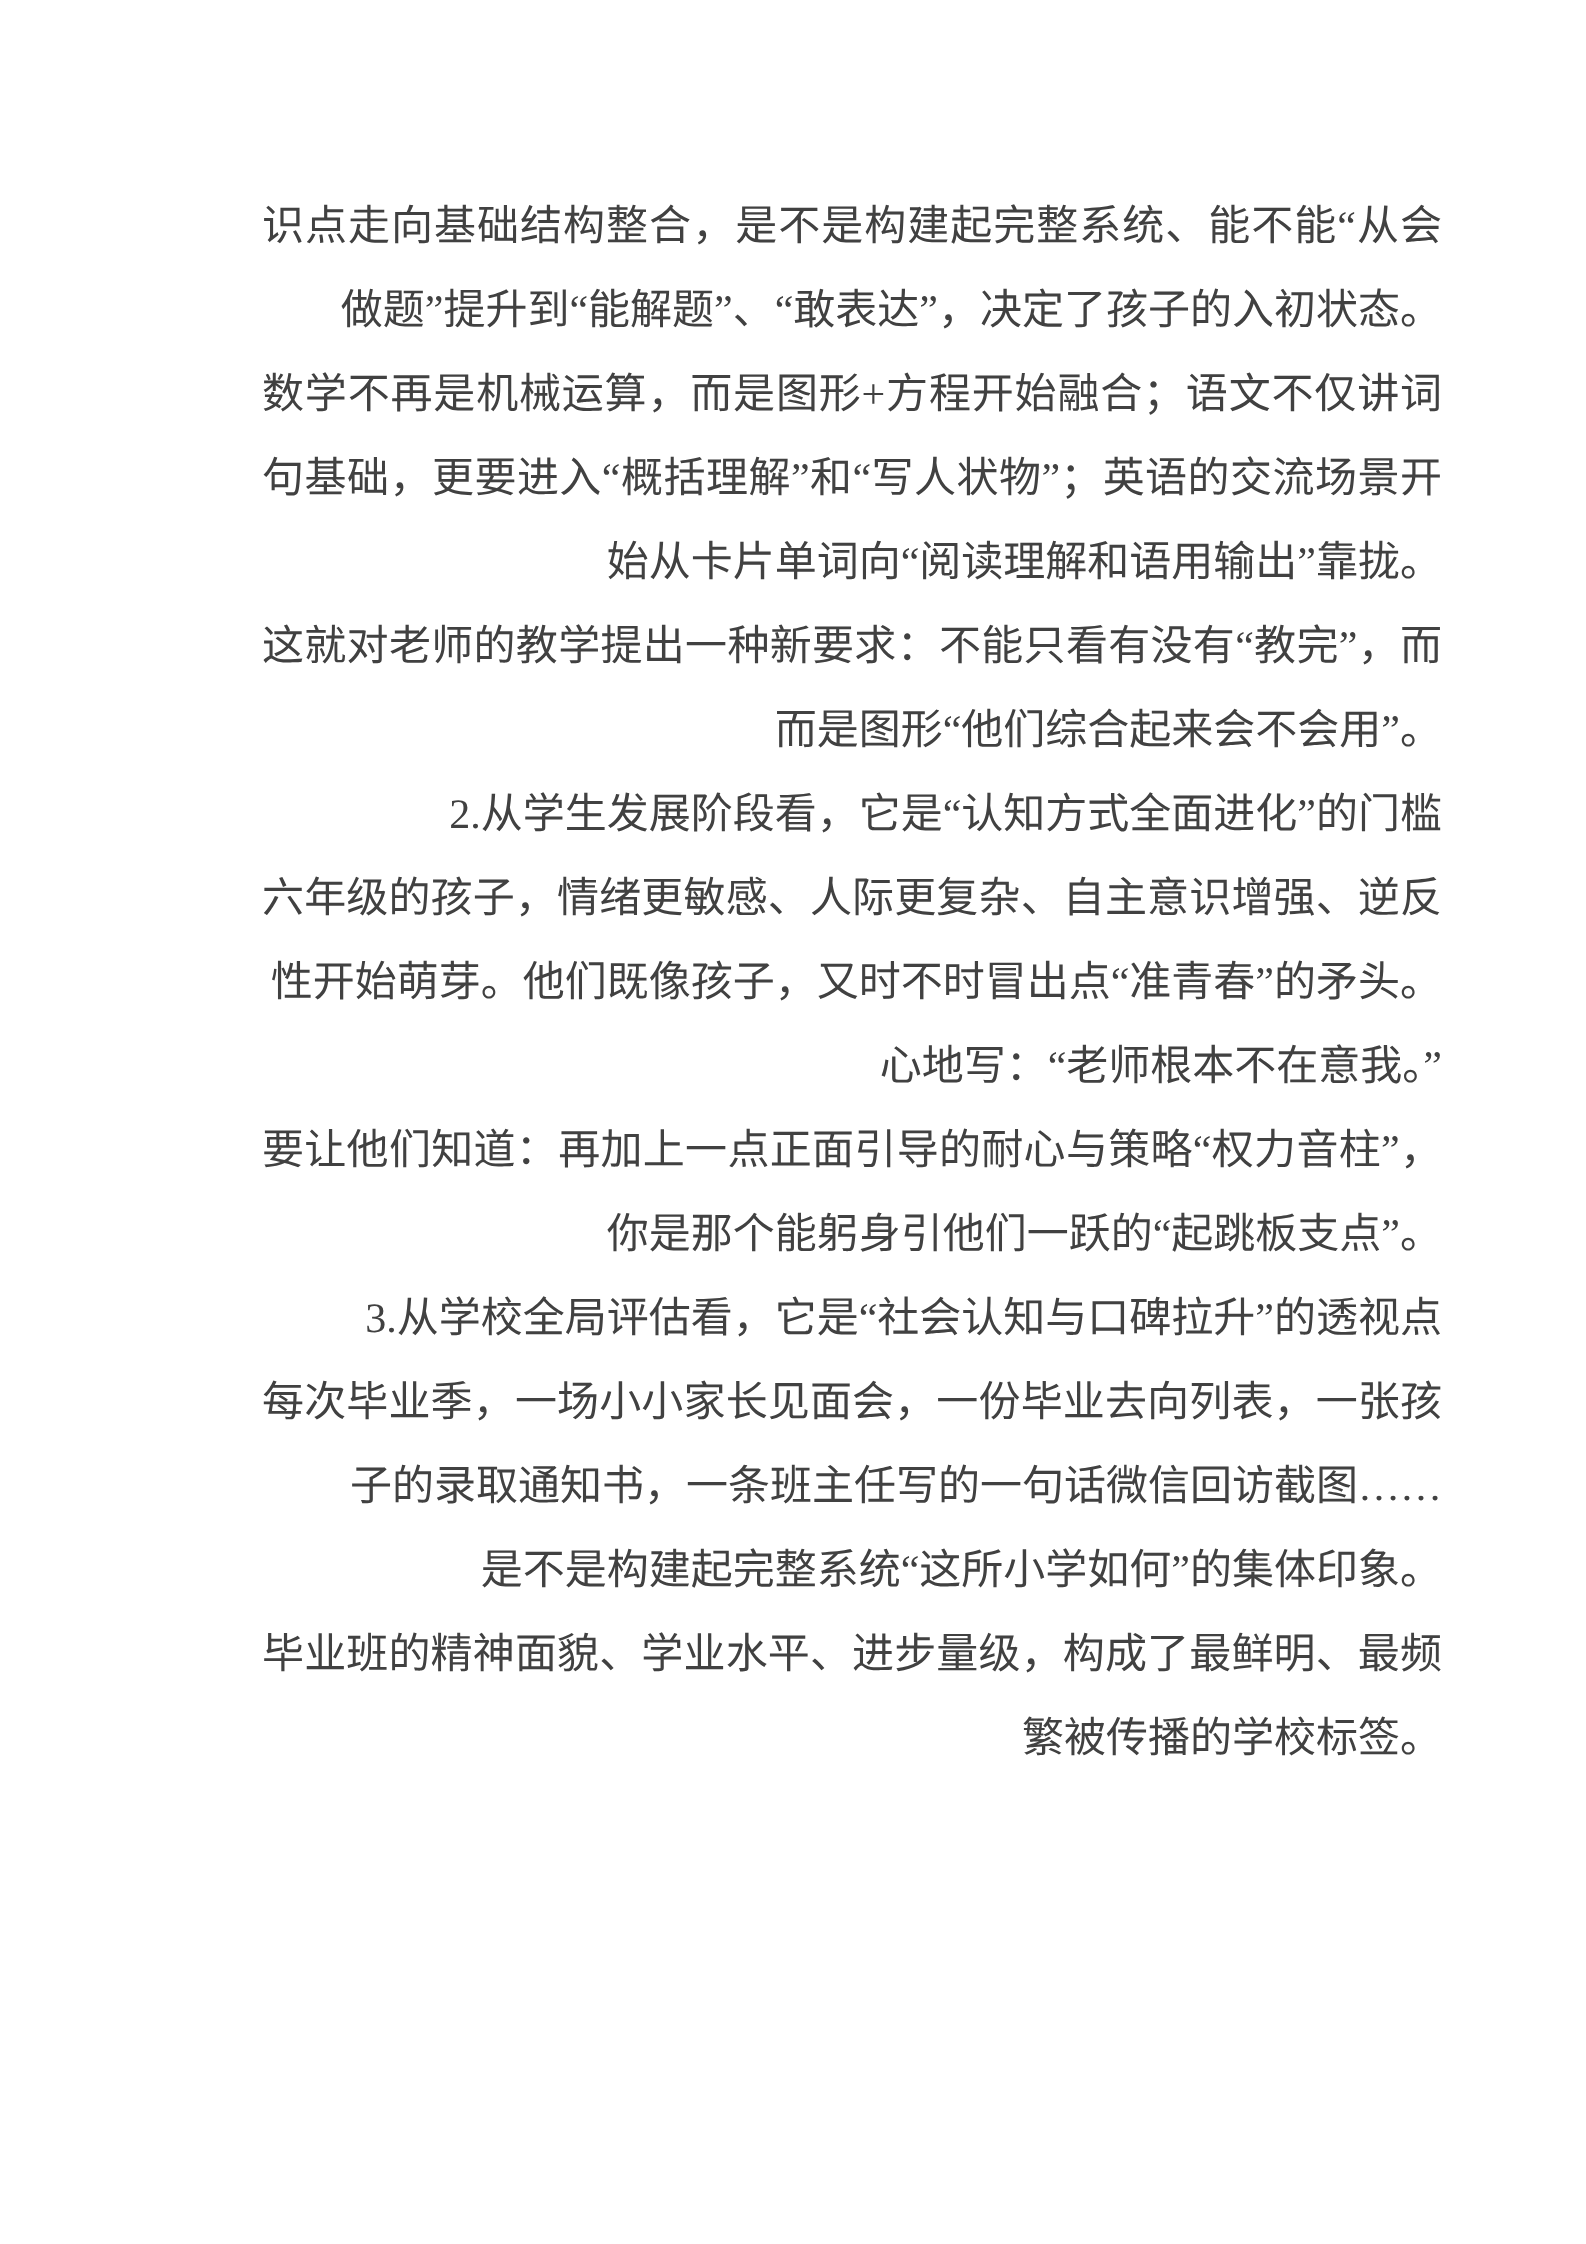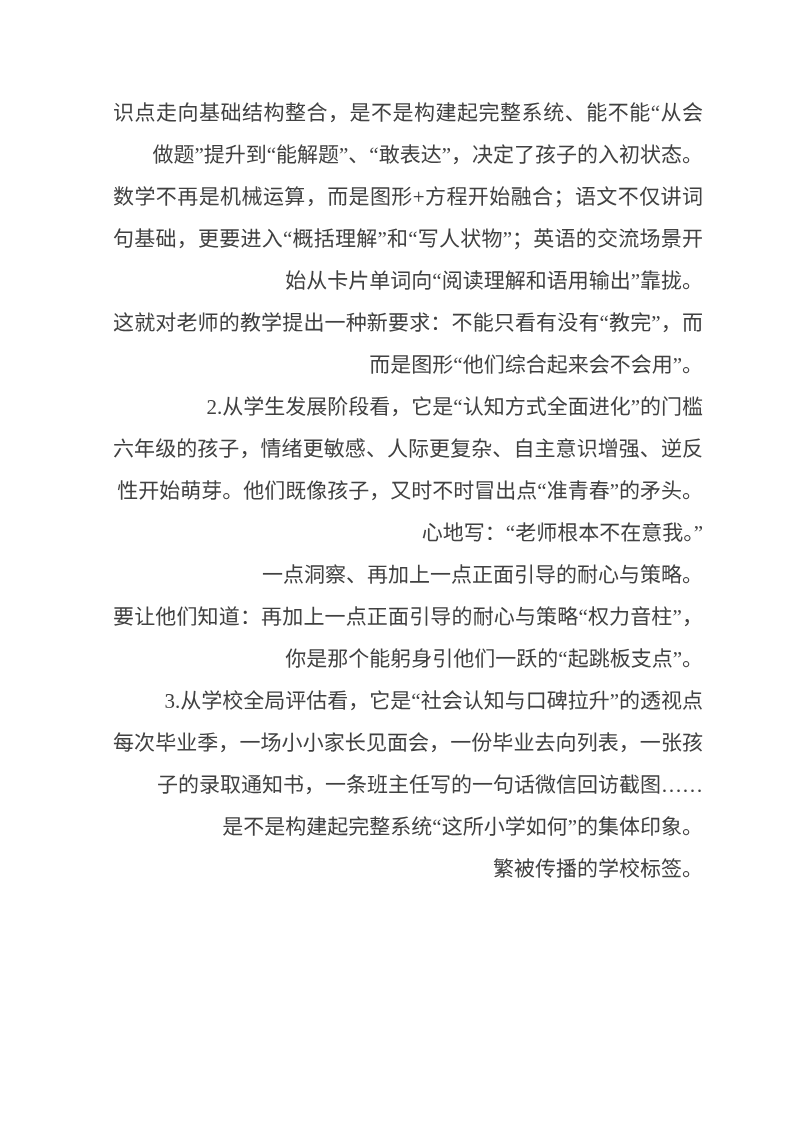--- a/index.html
+++ b/index.html
@@ -16,21 +16,21 @@
   }
   .page {
     position: absolute;
     left: 0; top: 0;
     width: 793px;
     height: 1122px;
     background: #ffffff;
   }
   .text-block {
     position: absolute;
-    left: 113px;
+    left: 131px;
     top: 92px;
     width: 590px;
     font-size: 21px;
     color: #414141;
     font-weight: 400;
   }
   .para {
     margin: 0;
     padding: 0;
   }
@@ -70,33 +70,33 @@
         <div class="line">2.从学生发展阶段看，它是“认知方式全面进化”的门槛</div>
       </div>
       <div class="para">
         <div class="line fill">六年级的孩子，情绪更敏感、人际更复杂、自主意识增强、逆反</div>
         <div class="line">性开始萌芽。他们既像孩子，又时不时冒出点“准青春”的矛头。</div>
       </div>
       <div class="para">
         <div class="line">心地写：“老师根本不在意我。”</div>
       </div>
       <div class="para">
-        <div class="line">一点洞察、再加上一点正面引导的耐心与策略。</div>
       </div>
       <div class="para">
         <div class="line fill">要让他们知道：再加上一点正面引导的耐心与策略“权力音柱”，</div>
         <div class="line">你是那个能躬身引他们一跃的“起跳板支点”。</div>
       </div>
       <div class="para">
         <div class="line">3.从学校全局评估看，它是“社会认知与口碑拉升”的透视点</div>
       </div>
       <div class="para">
         <div class="line fill">每次毕业季，一场小小家长见面会，一份毕业去向列表，一张孩</div>
         <div class="line">子的录取通知书，一条班主任写的一句话微信回访截图……</div>
       </div>
       <div class="para">
         <div class="line">是不是构建起完整系统“这所小学如何”的集体印象。</div>
       </div>
       <div class="para">
+        <div class="line fill">毕业班的精神面貌、学业水平、进步量级，构成了最鲜明、最频</div>
         <div class="line">繁被传播的学校标签。</div>
       </div>
     </div>
 </div>
 
 </body></html>

